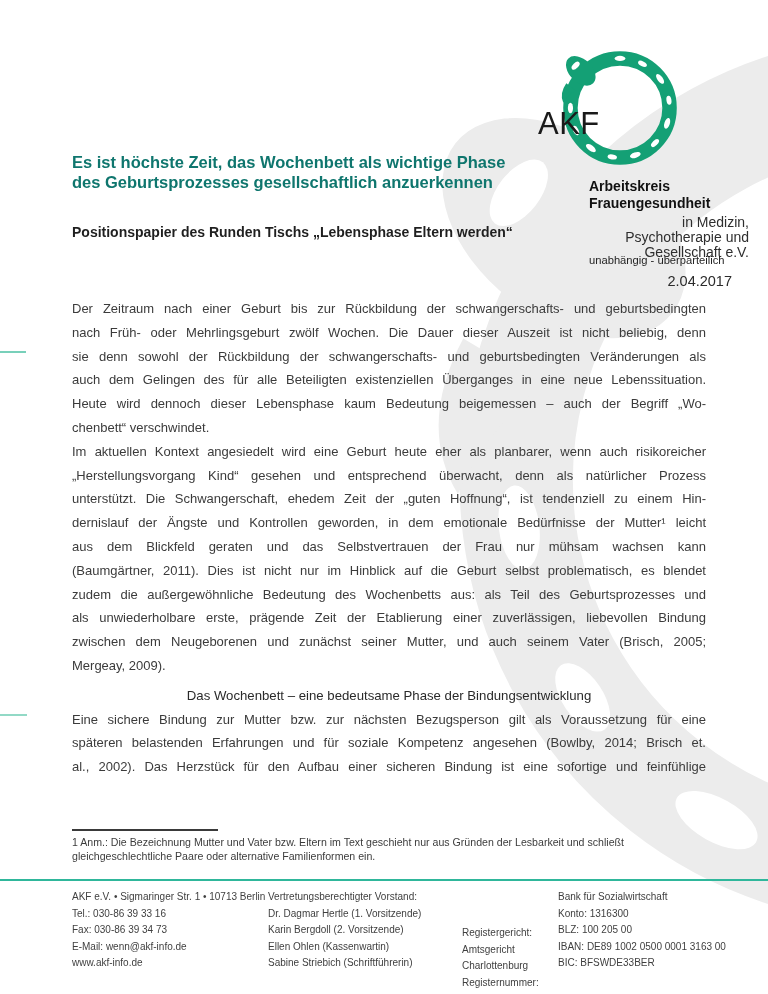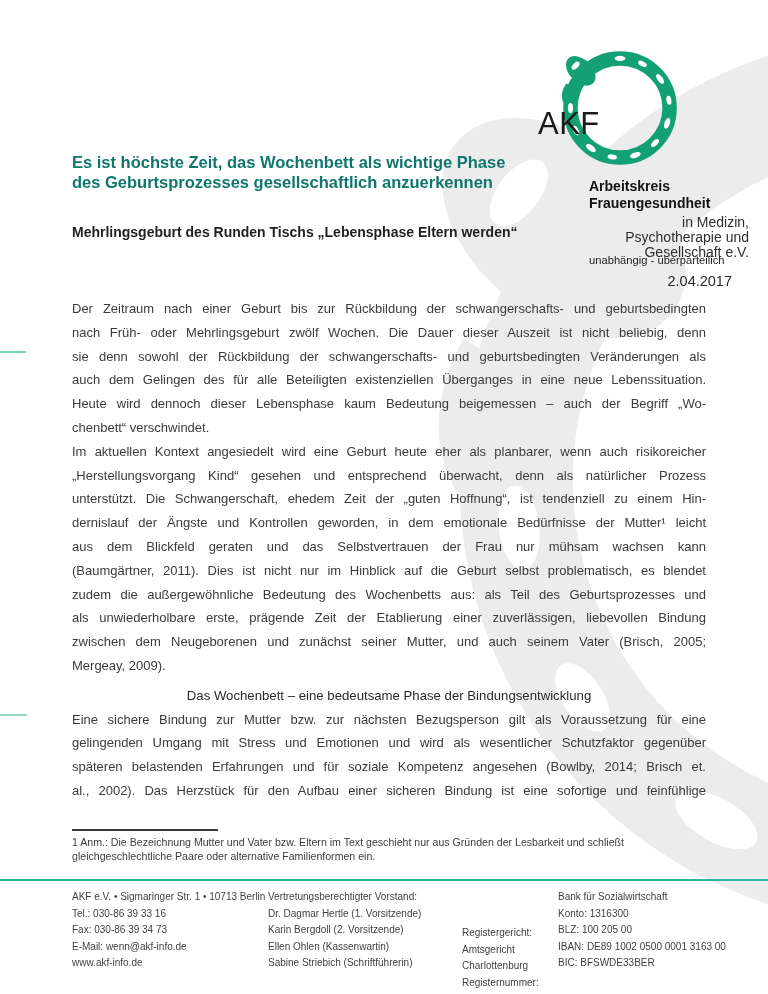--- a/index.html
+++ b/index.html
@@ -91,21 +91,21 @@
     <div>Psychotherapie und</div>
     <div>Gesellschaft e.V.</div>
   </div>
   <div class="abs tagline">unabhängig - überparteilich</div>
   <div class="abs doc-date">2.04.2017</div>
 
   <div class="abs doc-title">
     <div>Es ist höchste Zeit, das Wochenbett als wichtige Phase</div>
     <div>des Geburtsprozesses gesellschaftlich anzuerkennen</div>
   </div>
-  <div class="abs doc-subtitle">Mehrlingsgeburt des Runden Tischs „Lebensphase Eltern werden“</div>
+  <div class="abs doc-subtitle">Positionspapier des Runden Tischs „Lebensphase Eltern werden“</div>
 
   <div class="abs body-block">
     <div>
         <div>
           <div class="bl">Der Zeitraum nach einer Geburt bis zur Rückbildung der schwangerschafts- und geburtsbedingten</div>
           <div class="bl">nach Früh- oder Mehrlingsgeburt zwölf Wochen. Die Dauer dieser Auszeit ist nicht beliebig, denn</div>
           <div class="bl">sie denn sowohl der Rückbildung der schwangerschafts- und geburtsbedingten Veränderungen als</div>
           <div class="bl">auch dem Gelingen des für alle Beteiligten existenziellen Überganges in eine neue Lebenssituation.</div>
           <div class="bl">Heute wird dennoch dieser Lebensphase kaum Bedeutung beigemessen – auch der Begriff „Wo-</div>
           <div class="bl end">chenbett“ verschwindet.</div>
@@ -120,21 +120,20 @@
           <div class="bl">zudem die außergewöhnliche Bedeutung des Wochenbetts aus: als Teil des Geburtsprozesses und</div>
           <div class="bl">als unwiederholbare erste, prägende Zeit der Etablierung einer zuverlässigen, liebevollen Bindung</div>
           <div class="bl">zwischen dem Neugeborenen und zunächst seiner Mutter, und auch seinem Vater (Brisch, 2005;</div>
           <div class="bl end">Mergeay, 2009).</div>
         </div>
       </div>
     <h2 class="section-heading">Das Wochenbett – eine bedeutsame Phase der Bindungsentwicklung</h2>
     <div>
         <div>
           <div class="bl">Eine sichere Bindung zur Mutter bzw. zur nächsten Bezugsperson gilt als Voraussetzung für eine</div>
-          <div class="bl">gelingenden Umgang mit Stress und Emotionen und wird als wesentlicher Schutzfaktor gegenüber</div>
           <div class="bl">späteren belastenden Erfahrungen und für soziale Kompetenz angesehen (Bowlby, 2014; Brisch et.</div>
           <div class="bl">al., 2002). Das Herzstück für den Aufbau einer sicheren Bindung ist eine sofortige und feinfühlige</div>
         </div>
       </div>
   </div>
 
   <div class="footnote-rule"></div>
   <div class="abs footnote">1 Anm.: Die Bezeichnung Mutter und Vater bzw. Eltern im Text geschieht nur aus Gründen  der Lesbarkeit und schließt gleichgeschlechtliche Paare oder alternative Familienformen ein.</div>
 
   <div class="footer-rule" style="top:879px;"></div>

